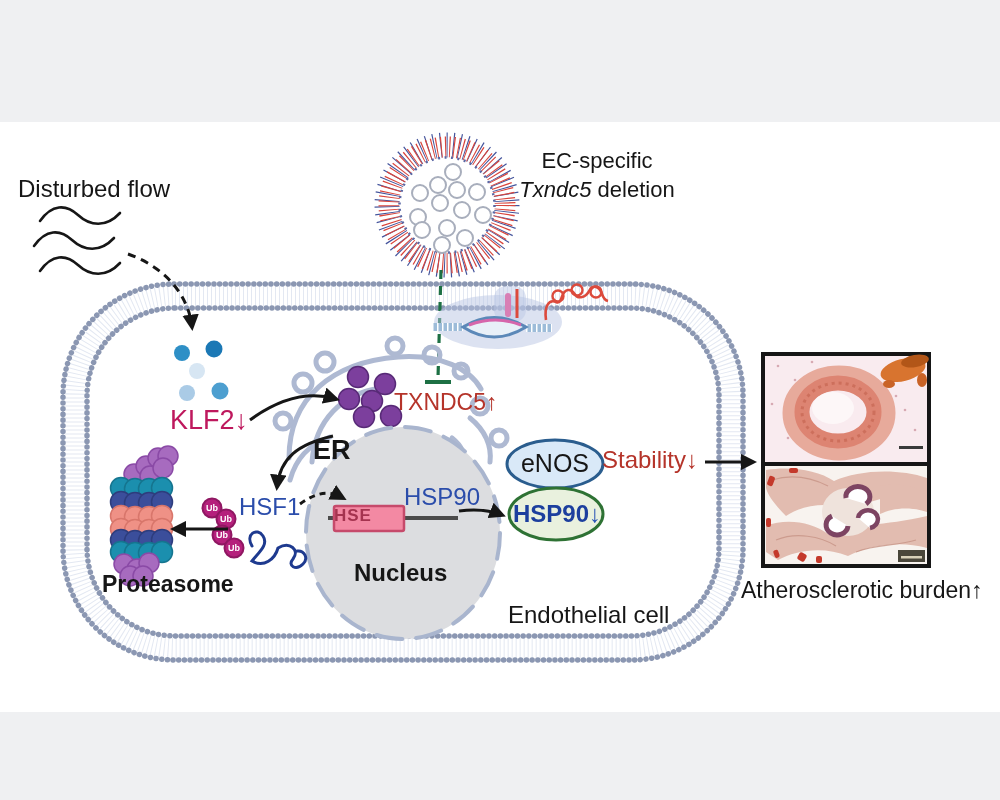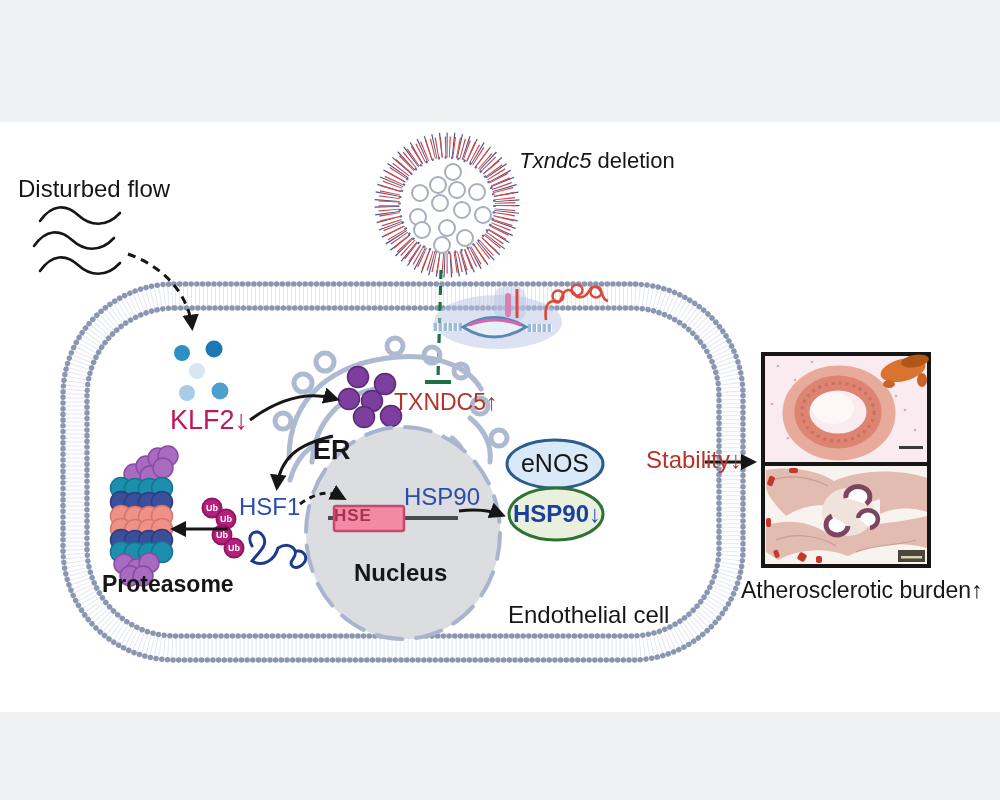--- a/index.html
+++ b/index.html
@@ -23,21 +23,21 @@
   .hsf1{left:239px;top:494px;font-size:24px;color:#2b4dab;}
   .proteasome-label{left:102px;top:572px;font-size:23px;font-weight:bold;}
   .hse{left:334px;top:507px;width:70px;text-align:left;font-size:17px;
        font-weight:bold;color:#a5334f;letter-spacing:1px;}
   .hsp90-gene{left:404px;top:484px;font-size:24px;color:#2b4dab;}
   .nucleus-label{left:354px;top:560px;font-size:24px;font-weight:bold;}
   .enos{left:507px;top:450px;width:96px;text-align:center;font-size:25px;}
   .hsp90-oval{left:509px;top:501px;width:96px;text-align:center;
               font-size:24px;font-weight:bold;color:#1c3f9e;}
   .hsp90-oval .arrow{color:#2753b5;}
-  .stability{left:602px;top:447px;font-size:24px;color:#b5342a;margin-left:44px;}
+  .stability{left:602px;top:447px;font-size:24px;color:#b5342a;}
   .endo{left:508px;top:602px;font-size:24px;}
   .burden{left:741px;top:578px;font-size:23px;}
 </style>
 </head>
 <body>
 
 <div class="band top"></div>
 <div class="band bottom"></div>
 
 <svg class="diagram" width="1000" height="800" viewBox="0 0 1000 800">
@@ -287,20 +287,21 @@
       </g>
       <rect x="898" y="550" width="27" height="12" fill="#4a463a"></rect>
       <rect x="901" y="556" width="21" height="2.5" fill="#d8d0b8"></rect>
     </g>
   </g>
 </svg>
 
 <div class="lbl flow-label">Disturbed flow</div>
 
 <div class="lbl np-caption">
+  <div>EC-specific</div>
   <div><span class="it">Txndc5</span><span> deletion</span></div>
 </div>
 
 <div class="lbl klf2"><span>KLF2</span><span class="arrow">↓</span></div>
 
 <div class="lbl er-label">ER</div>
 
 <div class="lbl txndc5"><span>TXNDC5</span><span class="arrow">↑</span></div>
 
 <div class="lbl hsf1">HSF1</div>

